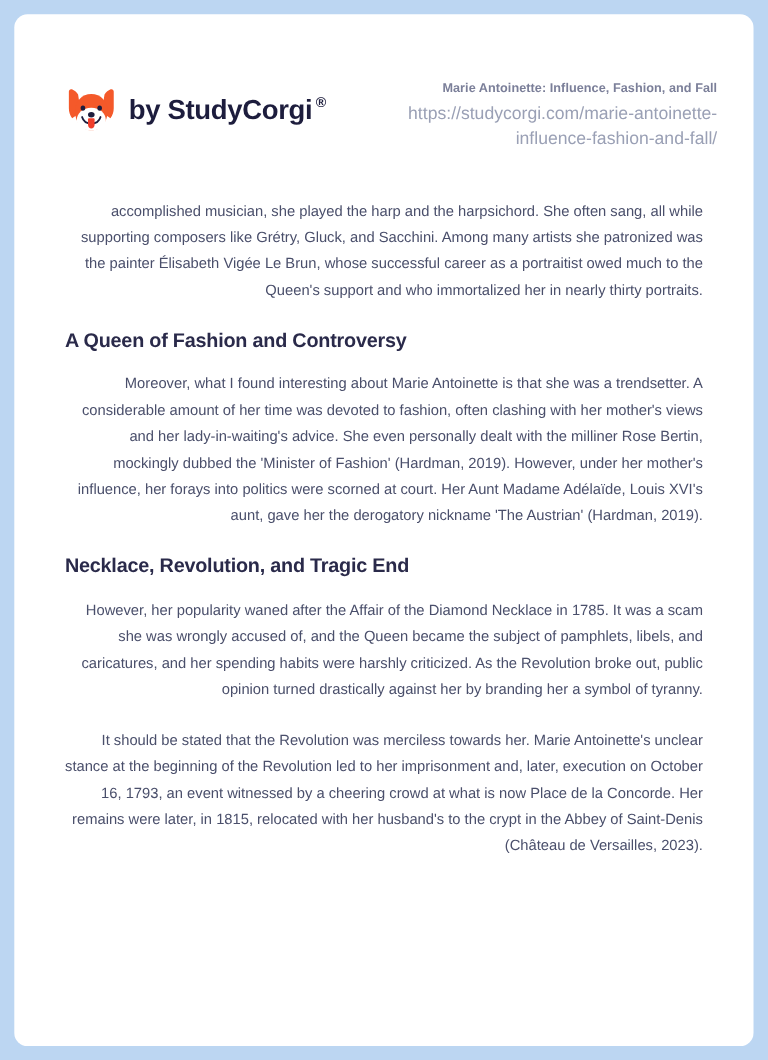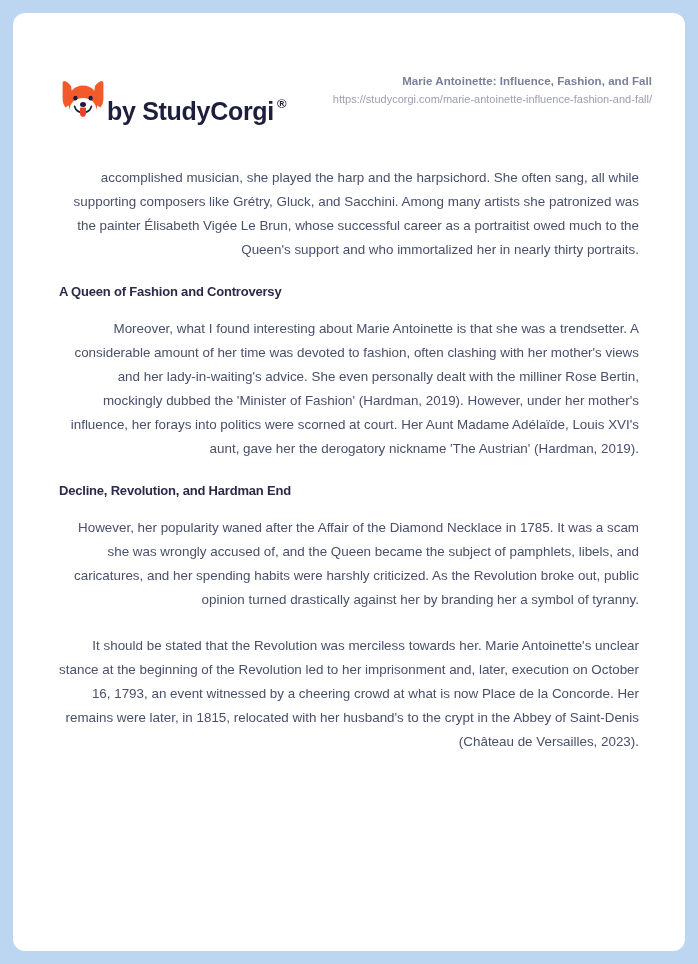--- a/index.html
+++ b/index.html
@@ -34,21 +34,22 @@
   
   .doc-header {
     display: flex;
     align-items: flex-start;
     justify-content: space-between;
     padding: 57px 33px 0 46px;
     box-sizing: border-box;
   }
   .brand {
     display: flex;
-    align-items: flex-end;
+    align-items: center;
+    gap: 10px;
     flex: none;
     margin-top: 6px;
   }
   .brand-mark {
     width: 48px;
     height: 48px;
     flex: none;
     display: block;
   }
   .brand-text {
@@ -77,42 +78,42 @@
   .doc-meta-title {
     color: #7b7f99;
     font-size: 11.5px;
     font-weight: bold;
     line-height: 1.45;
     letter-spacing: 0.05px;
     text-align: right;
   }
   .doc-meta-url {
     color: #9aa0b5;
-    font-size: 11px;
+    font-size: 16px;
     line-height: 1.45;
     margin-top: 2px;
     word-break: break-word;
   }
 
   
   .doc-body {
     padding: 0 46px;
     box-sizing: border-box;
     margin-top: 42px;
   }
   .doc-body p {
     color: #4a4f6b;
     font-size: 13.4px;
     line-height: 24px;
     margin: 0 0 22px 0;
     text-align: right;
   }
   .doc-body h2 {
     color: #2a2a4a;
-    font-size: 13px;
+    font-size: 18px;
     font-weight: bold;
     line-height: 1.3;
     margin: 0 0 16px 0;
     letter-spacing: -0.2px;
   }
   .section {
     margin-top: 16px;
   }
   .section:first-child {
     margin-top: 0;
@@ -154,21 +155,21 @@
     <div class="doc-body">
 
       <p>accomplished musician, she played the harp and the harpsichord. She often sang, all while supporting composers like Grétry, Gluck, and Sacchini. Among many artists she patronized was the painter Élisabeth Vigée Le Brun, whose successful career as a portraitist owed much to the Queen's support and who immortalized her in nearly thirty portraits.</p>
 
       <div class="section">
         <h2>A Queen of Fashion and Controversy</h2>
         <p>Moreover, what I found interesting about Marie Antoinette is that she was a trendsetter. A considerable amount of her time was devoted to fashion, often clashing with her mother's views and her lady-in-waiting's advice. She even personally dealt with the milliner Rose Bertin, mockingly dubbed the 'Minister of Fashion' (Hardman, 2019). However, under her mother's influence, her forays into politics were scorned at court. Her Aunt Madame Adélaïde, Louis XVI's aunt, gave her the derogatory nickname 'The Austrian' (Hardman, 2019).</p>
       </div>
 
       <div class="section">
-        <h2>Decline, Revolution, and Hardman End</h2>
+        <h2>Necklace, Revolution, and Tragic End</h2>
         <p>However, her popularity waned after the Affair of the Diamond Necklace in 1785. It was a scam she was wrongly accused of, and the Queen became the subject of pamphlets, libels, and caricatures, and her spending habits were harshly criticized. As the Revolution broke out, public opinion turned drastically against her by branding her a symbol of tyranny.</p>
         <p>It should be stated that the Revolution was merciless towards her. Marie Antoinette's unclear stance at the beginning of the Revolution led to her imprisonment and, later, execution on October 16, 1793, an event witnessed by a cheering crowd at what is now Place de la Concorde. Her remains were later, in 1815, relocated with her husband's to the crypt in the Abbey of Saint-Denis (Château de Versailles, 2023).</p>
       </div>
 
 
     </div>
 
   </div>
 </div>
 

